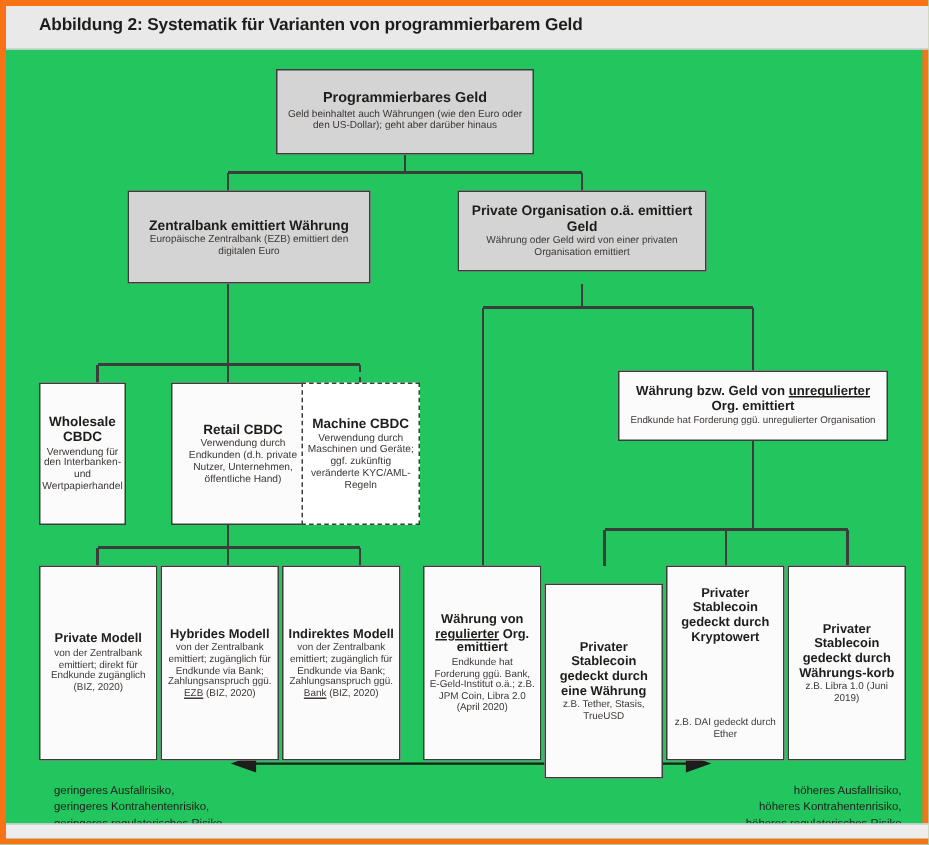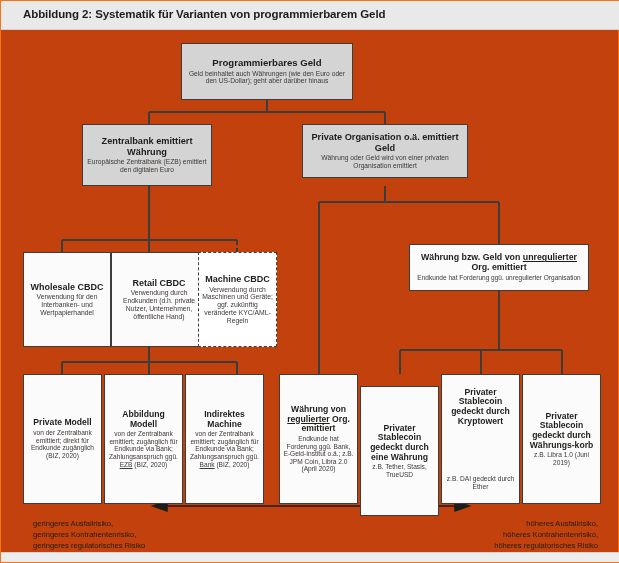--- a/index.html
+++ b/index.html
@@ -9,22 +9,22 @@
   }
   body {
     width: 619px; height: 563px;
     font-family: "Liberation Sans", sans-serif;
     color: #231f20;
     overflow: hidden;
   }
   #figure {
     position: relative;
     width: 619px; height: 563px;
-    background: #c2410c;
-    border: 1px solid #f97316;
+    background: #22c55e;
+    border: 4px solid #f97316;
   }
   #header-bar {
     position: absolute;
     left: 0; top: 0;
     width: 619px; height: 29px;
     background: #e9e9e9;
     border-bottom: 1px solid #d2d2d2;
   }
   #header-title {
     position: absolute;
@@ -85,29 +85,29 @@
   }
   .node .s u { text-decoration: underline; }
   .node .t u { text-decoration: underline; }
 
   
   #n-root { left: 180px; top: 13px; width: 172px; height: 57px; }
   #n-root .t { font-size: 9.6px; }
   #n-root .s { font-size: 6.7px; }
 
   
-  #n-cb  { left: 81px;  top: 94px; width: 130px; height: 62px; }
+  #n-cb  { left: 81px;  top: 94px; width: 162px; height: 62px; }
   #n-cb .t { font-size: 9.2px; }
   #n-cb .s { font-size: 6.7px; }
   #n-priv{ left: 301px; top: 94px; width: 166px; height: 54px; }
   #n-priv .t { font-size: 9.2px; }
   #n-priv .s { font-size: 6.7px; }
 
   
-  #n-whole { left: 22px;  top: 222px; width: 88px;  height: 95px; }
+  #n-whole { left: 22px;  top: 222px; width: 58px;  height: 95px; }
   #n-whole .t { font-size: 9px; }
   #n-whole .s { font-size: 6.8px; }
   #n-retail{ left: 110px; top: 222px; width: 96px;  height: 95px; }
   #n-retail .t { font-size: 9px; }
   #n-retail .s { font-size: 6.8px; }
   #n-mach  { left: 197px; top: 222px; width: 79px;  height: 95px; align-items: center; }
   #n-mach .t { font-size: 9px; }
   #n-mach .s { font-size: 6.8px; }
   #n-unreg { left: 408px; top: 214px; width: 180px; height: 47px; }
   #n-unreg .t { font-size: 8.8px; }
@@ -229,25 +229,25 @@
     <div class="node" id="n-unreg">
       <div class="t"><span>Währung bzw. Geld von </span><u>unregulierter</u><span> Org. emittiert</span></div>
       <div class="s">Endkunde hat Forderung ggü. unregulierter Organisation</div>
     </div>
 
     <div class="node leaf" id="n-direkt">
       <div class="t">Private Modell</div>
       <div class="s">von der Zentralbank emittiert; direkt für Endkunde zugänglich (BIZ, 2020)</div>
     </div>
     <div class="node leaf" id="n-hybrid">
-      <div class="t">Abbildung Modell</div>
+      <div class="t">Hybrides Modell</div>
       <div class="s"><span>von der Zentralbank emittiert; zugänglich für Endkunde via Bank; Zahlungsanspruch ggü. </span><u>EZB</u><span> (BIZ, 2020)</span></div>
     </div>
     <div class="node leaf" id="n-indirekt">
-      <div class="t">Indirektes Machine</div>
+      <div class="t">Indirektes Modell</div>
       <div class="s"><span>von der Zentralbank emittiert; zugänglich für Endkunde via Bank; Zahlungsanspruch ggü. </span><u>Bank</u><span> (BIZ, 2020)</span></div>
     </div>
     <div class="node leaf" id="n-regul">
       <div class="t"><span>Währung von </span><u>regulierter</u><span> Org. emittiert</span></div>
       <div class="s">Endkunde hat Forderung ggü. Bank, E-Geld-Institut o.ä.; z.B. JPM Coin, Libra 2.0 (April 2020)</div>
     </div>
     <div class="node leaf" id="n-sc-waehr">
       <div class="t">Privater Stablecoin gedeckt durch eine Währung</div>
       <div class="s">z.B. Tether, Stasis, TrueUSD</div>
     </div>

